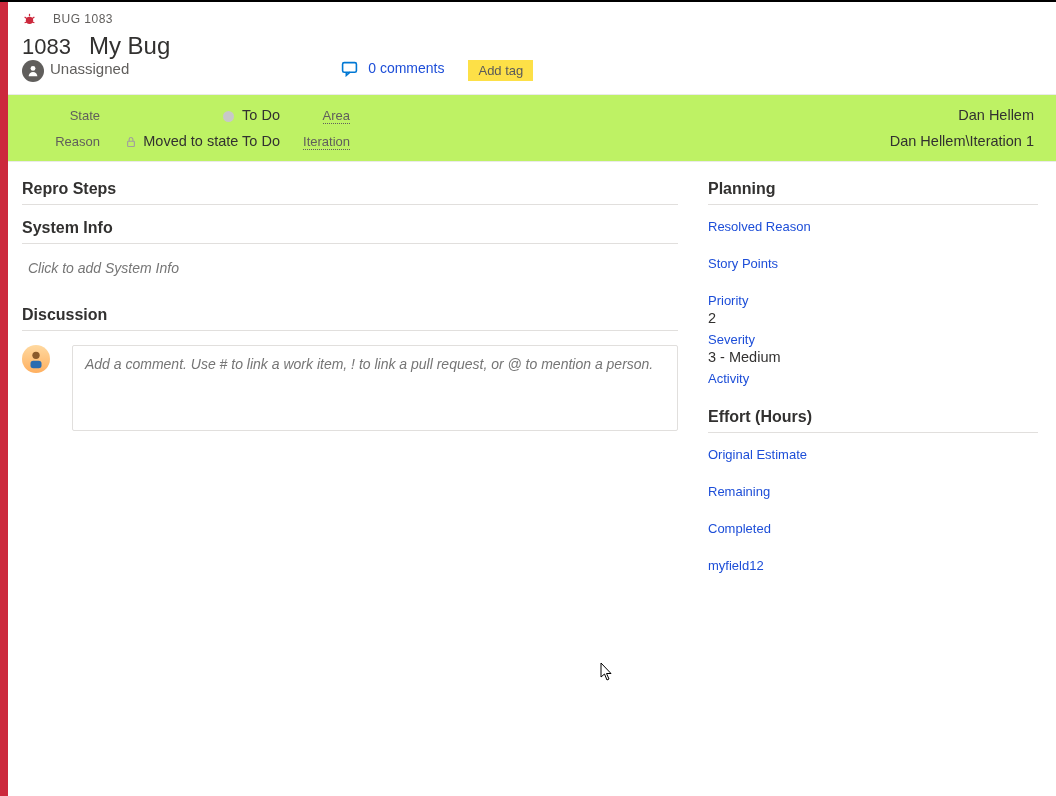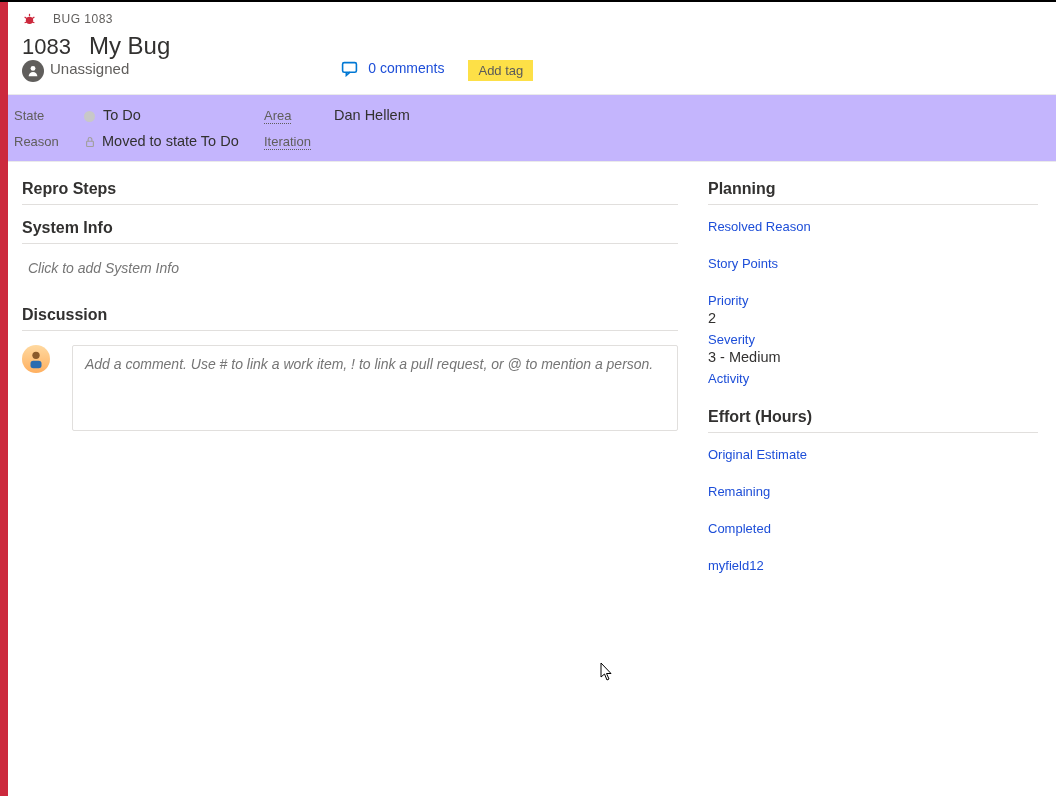--- a/index.html
+++ b/index.html
@@ -89,28 +89,29 @@
   .add-tag {
     margin-left: 18px;
     background: #fde047;
     color: #5a5a5a;
     padding: 3px 10px;
     font-size: 13px;
     border: none;
     cursor: pointer;
   }
   .classification {
-    background: #c4b5fd;
+    background: #bef264;
     border-top: 1px solid #eaeaea;
     border-bottom: 1px solid #eaeaea;
-    padding: 12px 22px 12px 14px;
+    padding: 12px 22px 12px 30px;
     display: grid;
     grid-template-columns: 70px 180px 70px auto;
     row-gap: 10px;
     align-items: center;
+    text-align: right;
   }
   .field-label {
     font-size: 13px;
     color: #605e5c;
   }
   .field-label.underline span {
     border-bottom: 1px dotted #605e5c;
   }
   .state-dot {
     display: inline-block;
@@ -272,20 +273,21 @@
   <div class="field-label">Reason</div>
   <div class="field-value">
     <span class="lock-icon">
       <svg width="12" height="12" viewBox="0 0 16 16" fill="none" stroke="#a19f9d" stroke-width="1.5">
           <rect x="3.5" y="7" width="9" height="7" rx="1"></rect>
           <path d="M5.5 7 V4.5 a2.5 2.5 0 0 1 5 0 V7"></path>
         </svg>
     </span><span>Moved to state To Do</span>
   </div>
   <div class="field-label underline"><span>Iteration</span></div>
+  <div class="field-value">Dan Hellem\Iteration 1</div>
 </div>
 
 <div class="body">
   <div class="main-col">
 
     <div class="section-title">Repro Steps</div>
     <hr class="section-divider">
 
     <div class="section-title">System Info</div>
     <hr class="section-divider">

